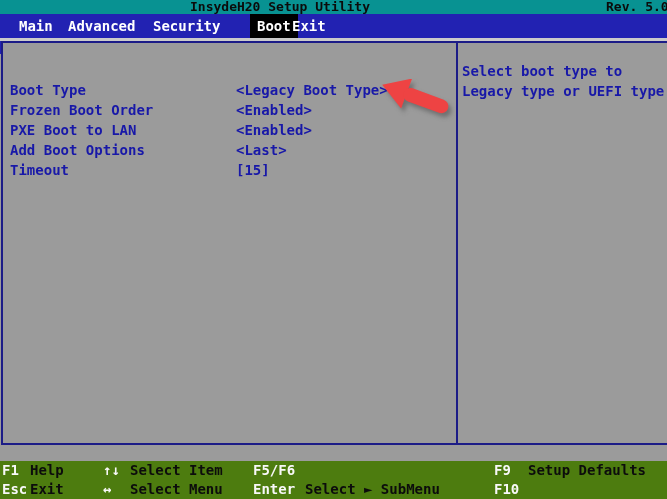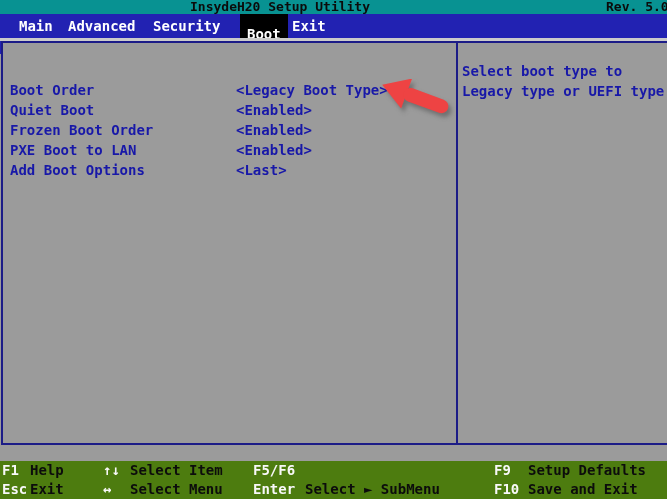--- a/index.html
+++ b/index.html
@@ -22,21 +22,21 @@
 
   
   .menubar {
     position:absolute; top:14px; left:0; width:667px; height:40px;
     background:#2222b2; color:#ffffff; font-size:14px; line-height:24px;
   }
   .menubar .mi { position:absolute; top:0; height:24px; cursor:default; }
   .mi-main     { left:19px; }
   .mi-advanced { left:68px; }
   .mi-security { left:153px; }
-  .mi-boot     { left:240px; background:#000000; padding:8px 7px; }
+  .mi-boot     { left:250px; background:#000000; padding:0 7px; }
   .mi-exit     { left:292px; }
 
   .menu-sep {
     position:absolute; top:38px; left:0; width:667px; height:3px;
     background:#cbcbcb;
   }
 
   
   .mainbox {
     position:absolute; top:41px; left:1px; width:670px; height:404px;
@@ -94,33 +94,33 @@
   <span class="mi mi-boot">Boot</span>
   <span class="mi mi-exit">Exit</span>
 </div>
 
 <div class="menu-sep"></div>
 
 <div class="mainbox">
 
   <div class="settings">
     <div class="srow">
-      <span class="lbl">Boot Order</span><span class="val">&lt;Legacy Boot Type&gt;</span>
-    </div>
-    <div class="srow">
-      <span class="lbl">Quiet Boot</span><span class="val">&lt;Enabled&gt;</span>
+      <span class="lbl">Boot Type</span><span class="val">&lt;Legacy Boot Type&gt;</span>
     </div>
     <div class="srow">
       <span class="lbl">Frozen Boot Order</span><span class="val">&lt;Enabled&gt;</span>
     </div>
     <div class="srow">
       <span class="lbl">PXE Boot to LAN</span><span class="val">&lt;Enabled&gt;</span>
     </div>
     <div class="srow">
       <span class="lbl">Add Boot Options</span><span class="val">&lt;Last&gt;</span>
+    </div>
+    <div class="srow">
+      <span class="lbl">Timeout</span><span class="val">[15]</span>
     </div>
   </div>
 
   <div class="vdivider"></div>
 
   <div class="helppanel">
     <div class="hline">Select boot type to</div>
     <div class="hline">Legacy type or UEFI type</div>
   </div>
 </div>
@@ -145,15 +145,14 @@
     <span class="desc p4d">Setup Defaults</span>
   </div>
   <div class="frow frow2">
     <span class="key p1k">Esc</span>
     <span class="desc p1d">Exit</span>
     <span class="key p2k">↔</span>
     <span class="desc p2d">Select Menu</span>
     <span class="key p3k">Enter</span>
     <span class="desc p3d2">Select ► SubMenu</span>
     <span class="key p4k">F10</span>
-    <span class="desc p4d">Save and Exit</span>
   </div>
 </div>
 
 </body></html>

